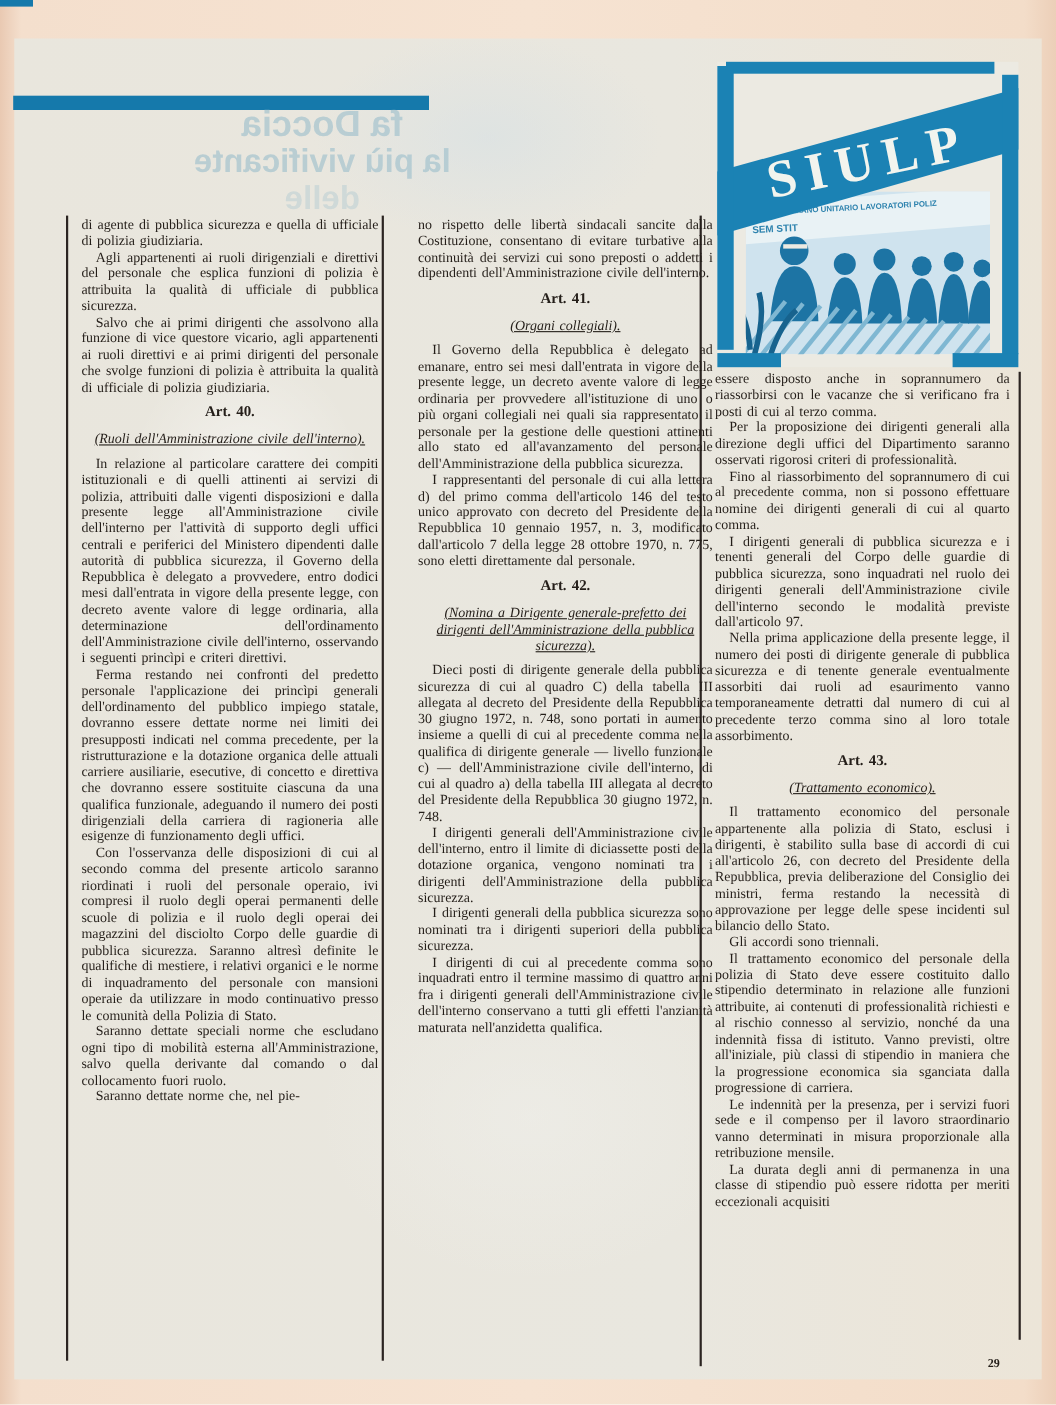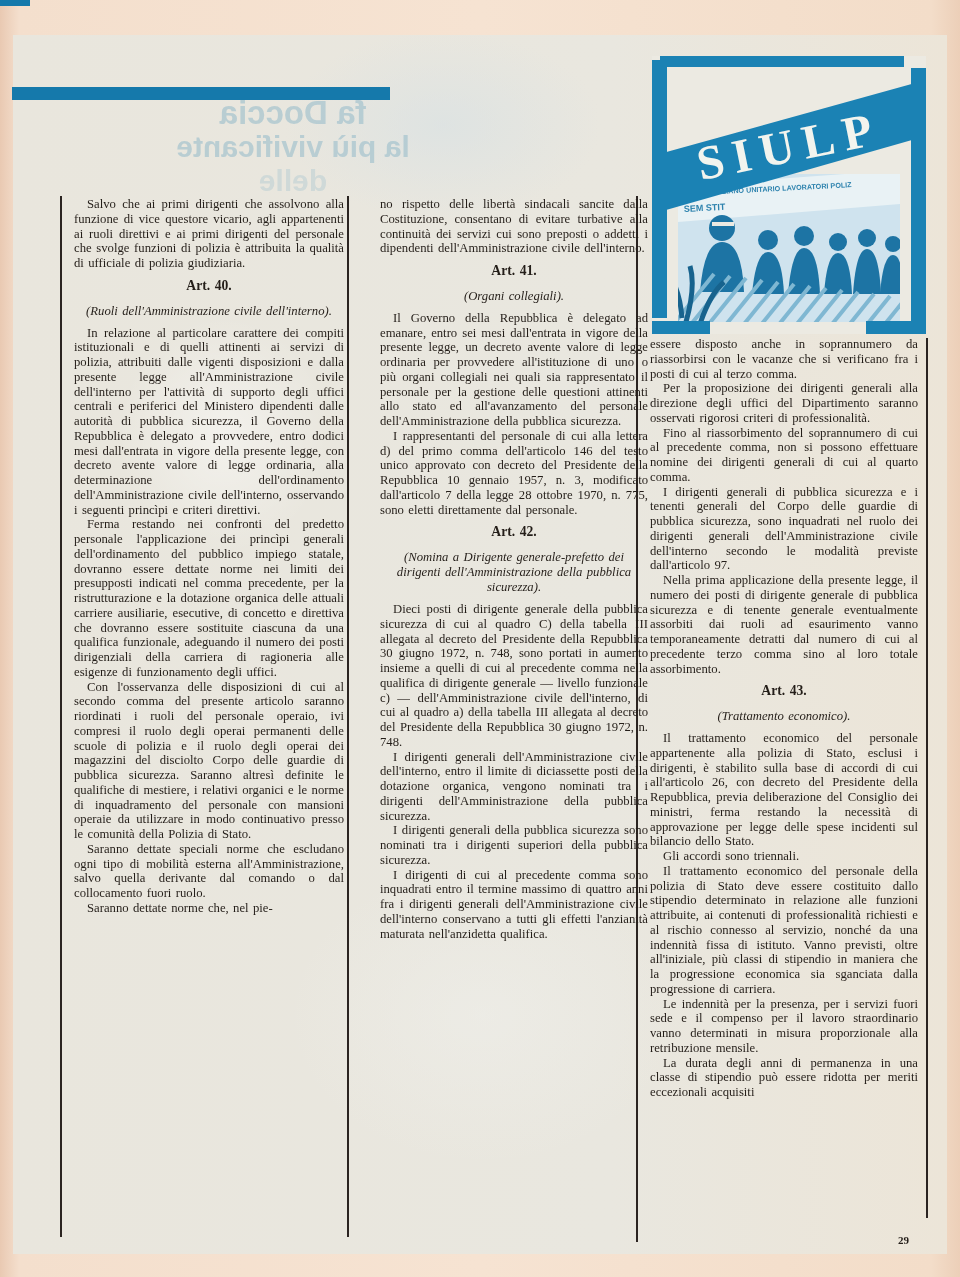--- a/index.html
+++ b/index.html
@@ -34,21 +34,21 @@
   .col{
     position:absolute;color:#241e19;text-align:justify;
     font-size:12.7px;line-height:14.75px;word-spacing:1.2px;overflow:hidden;
   }
   .col1{left:74px;top:197px;width:270px;height:1040px;}
   .col2{left:380px;top:197px;width:268px;height:1040px;}
   .col3{left:650px;top:337px;width:268px;height:892px;}
   .b-p,.b-pc{margin:0;text-indent:13px;}
   .b-pc{text-indent:0;}
   .b-h{margin:8px 0 1px;font-size:13.6px;font-weight:bold;text-align:center;text-indent:0;}
-  .b-cap{margin:10px 0 7px;font-style:italic;text-align:center;text-indent:0;line-height:15px;}
+  .b-cap{margin:10px 0 7px;font-style:italic;text-align:center;text-indent:0;line-height:15px;text-decoration:underline;}
   .siulp{position:absolute;left:652px;top:56px;width:274px;height:278px;}
   .pageno{
     position:absolute;left:898px;top:1234px;width:40px;
     font-weight:bold;font-size:11px;color:#241e19;
   }
 </style>
 </head>
 <body>
 
 <div class="page">
@@ -129,20 +129,22 @@
       </g>
     </svg>
   </div>
 
   <div class="vrule rule-left"></div>
   <div class="vrule rule-div1"></div>
   <div class="vrule rule-div2"></div>
   <div class="vrule rule-right"></div>
 
   <div class="col col1">
+      <p class="b-pc">di agente di pubblica sicurezza e quella di ufficiale di polizia giudiziaria.</p>
+      <p class="b-p">Agli appartenenti ai ruoli dirigenziali e direttivi del personale che esplica funzioni di polizia è attribuita la qualità di ufficiale di pubblica sicurezza.</p>
       <p class="b-p">Salvo che ai primi dirigenti che assolvono alla funzione di vice questore vicario, agli appartenenti ai ruoli direttivi e ai primi dirigenti del personale che svolge funzioni di polizia è attribuita la qualità di ufficiale di polizia giudiziaria.</p>
       <h3 class="b-h">Art. 40.</h3>
       <p class="b-cap">(Ruoli dell'Amministrazione civile dell'interno).</p>
       <p class="b-p">In relazione al particolare carattere dei compiti istituzionali e di quelli attinenti ai servizi di polizia, attribuiti dalle vigenti disposizioni e dalla presente legge all'Amministrazione civile dell'interno per l'attività di supporto degli uffici centrali e periferici del Ministero dipendenti dalle autorità di pubblica sicurezza, il Governo della Repubblica è delegato a provvedere, entro dodici mesi dall'entrata in vigore della presente legge, con decreto avente valore di legge ordinaria, alla determinazione dell'ordinamento dell'Amministrazione civile dell'interno, osservando i seguenti princìpi e criteri direttivi.</p>
       <p class="b-p">Ferma restando nei confronti del predetto personale l'applicazione dei princìpi generali dell'ordinamento del pubblico impiego statale, dovranno essere dettate norme nei limiti dei presupposti indicati nel comma precedente, per la ristrutturazione e la dotazione organica delle attuali carriere ausiliarie, esecutive, di concetto e direttiva che dovranno essere sostituite ciascuna da una qualifica funzionale, adeguando il numero dei posti dirigenziali della carriera di ragioneria alle esigenze di funzionamento degli uffici.</p>
       <p class="b-p">Con l'osservanza delle disposizioni di cui al secondo comma del presente articolo saranno riordinati i ruoli del personale operaio, ivi compresi il ruolo degli operai permanenti delle scuole di polizia e il ruolo degli operai dei magazzini del disciolto Corpo delle guardie di pubblica sicurezza. Saranno altresì definite le qualifiche di mestiere, i relativi organici e le norme di inquadramento del personale con mansioni operaie da utilizzare in modo continuativo presso le comunità della Polizia di Stato.</p>
       <p class="b-p">Saranno dettate speciali norme che escludano ogni tipo di mobilità esterna all'Amministrazione, salvo quella derivante dal comando o dal collocamento fuori ruolo.</p>
       <p class="b-p">Saranno dettate norme che, nel pie-</p>
     </div>
   <div class="col col2">

